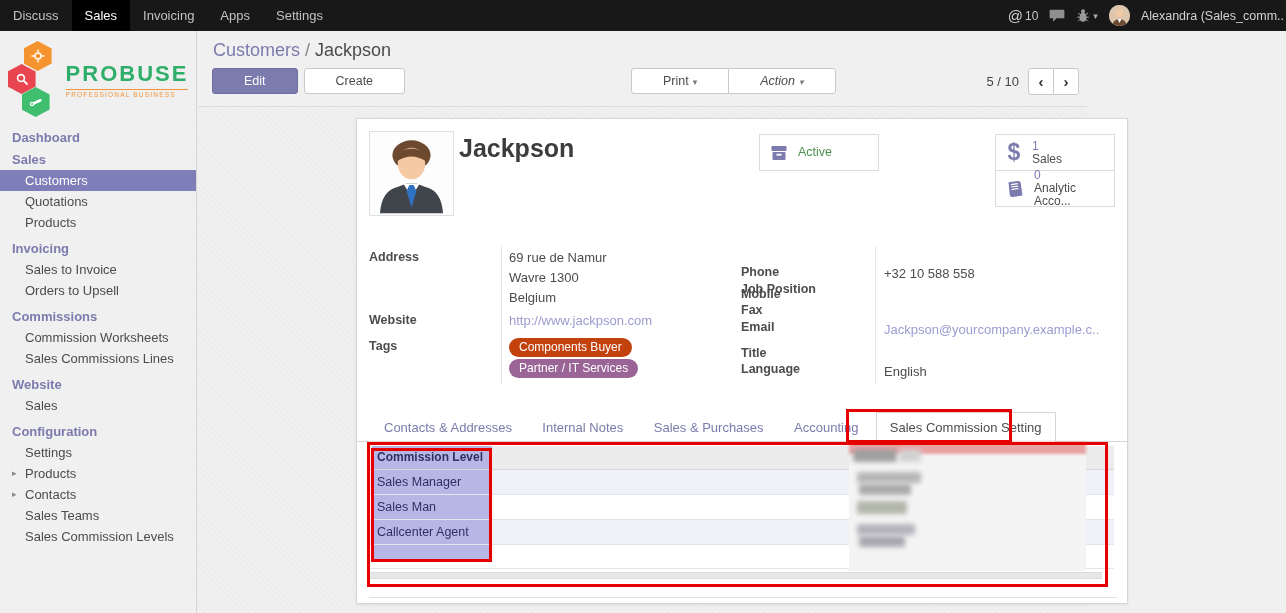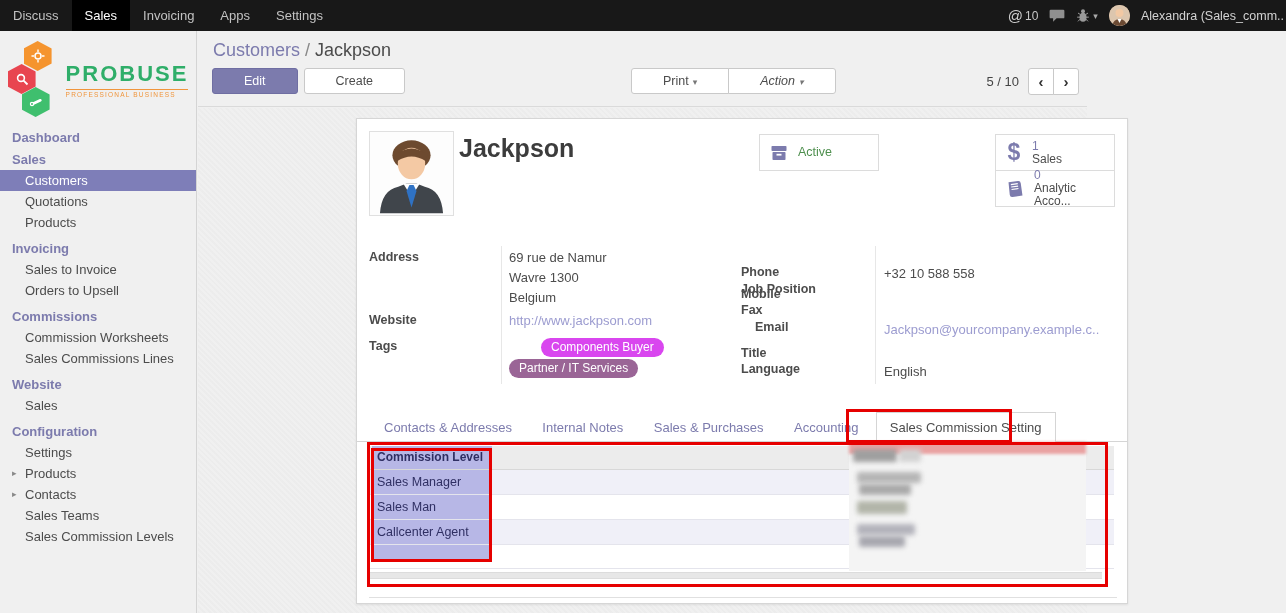--- a/index.html
+++ b/index.html
@@ -69,21 +69,21 @@
   .stat .val { font-size:12px; color:#7c7bad; }
   .stat .lab { font-size:12px; color:#4c4c4c; }
   .stat .green { font-size:12.5px; color:#4e8f4e; }
   .dollar { font-size:23px; font-weight:bold; color:#7c7bad; width:20px; text-align:center; }
 
   .flabel { position:absolute; font-size:12.5px; font-weight:bold; color:#4c4c4c; }
   .fval { position:absolute; font-size:13px; color:#4c4c4c; }
   .flink { position:absolute; font-size:13px; color:#9c9cd0; cursor:pointer; }
   .vsep { position:absolute; width:1px; background:#e7e7e7; top:127px; height:138px; }
   .tag { display:inline-block; color:#fff; font-size:12px; padding:2px 10px 3px; border-radius:11px; }
-  .tag.blue { background:#d946ef;margin-left:32px; }
+  .tag.blue { background:#c2410c; }
   .tag.purple { background:#9a6596; }
 
   
   .tabs { position:absolute; left:0; top:293px; width:100%; height:30px; border-bottom:1px solid #d5d5d5; padding-left:14px; }
   .tab { display:inline-block; font-size:13px; color:#7c7bad; padding:7px 13px 8px; cursor:pointer; }
   .tab.active { color:#4c4c4c; background:#fff; border:1px solid #d5d5d5; border-bottom:1px solid #fff; margin-bottom:-1px; position:relative; top:0; }
 
   
   .ctable { position:absolute; left:12px; top:327px; width:745px; }
   .crow { position:relative; height:25px; border-bottom:1px solid #e4e4ec; }
@@ -302,21 +302,21 @@
         <span class="tag blue">Components Buyer</span><br>
         <span class="tag purple" style="margin-top:2px;">Partner / IT Services</span>
       </div>
 
       <div class="vsep" style="left:518px;"></div>
       <div class="flabel" style="left:384px; top:129px;margin-top:34px;">Job Position</div>
       <div class="flabel" style="left:384px; top:146px;">Phone</div>
       <div class="fval" style="left:527px; top:147px;">+32 10 588 558</div>
       <div class="flabel" style="left:384px; top:168px;">Mobile</div>
       <div class="flabel" style="left:384px; top:184px;">Fax</div>
-      <div class="flabel" style="left:384px; top:201px;margin-left:14px;">Email</div>
+      <div class="flabel" style="left:384px; top:201px;">Email</div>
       <div class="flink" style="left:527px; top:203px;">Jackpson@yourcompany.example.c..</div>
       <div class="flabel" style="left:384px; top:227px;">Title</div>
       <div class="flabel" style="left:384px; top:243px;">Language</div>
       <div class="fval" style="left:527px; top:245px;">English</div>
 
       <div class="tabs">
         <span class="tab">Contacts &amp; Addresses</span>
         <span class="tab">Internal Notes</span>
         <span class="tab">Sales &amp; Purchases</span>
         <span class="tab">Accounting</span>

